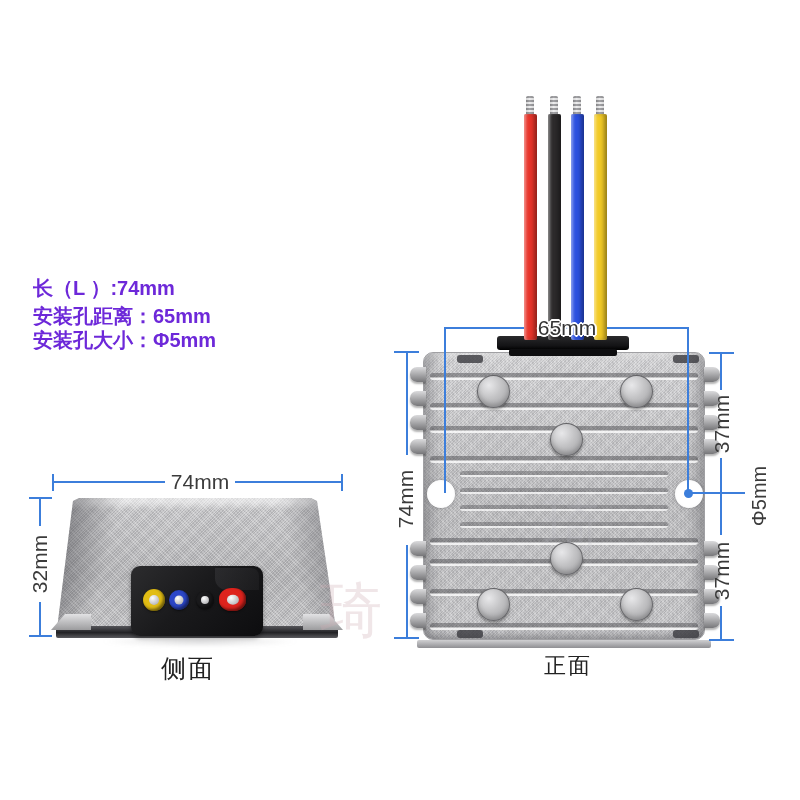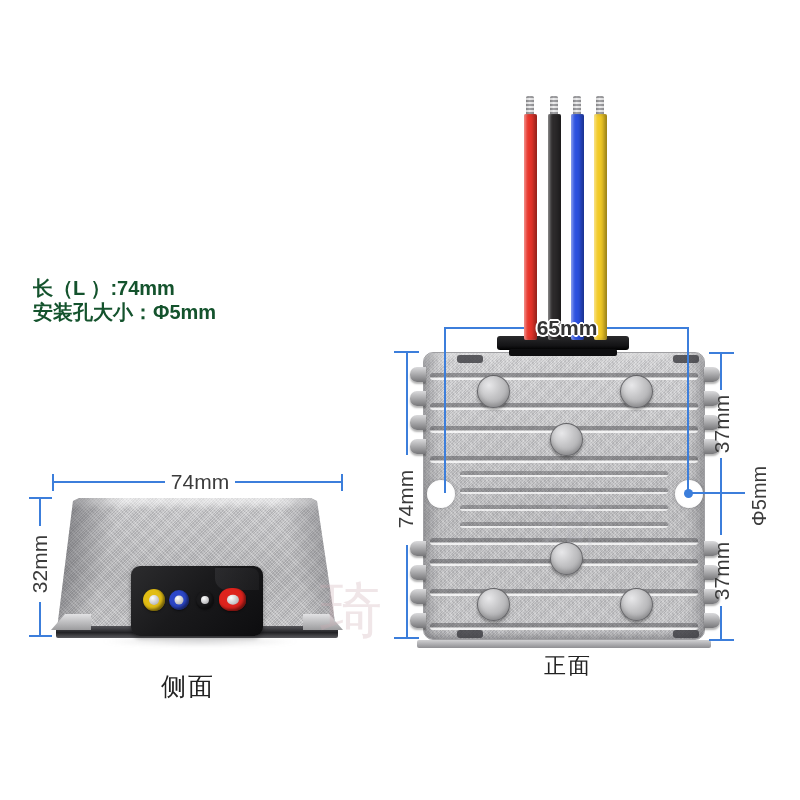--- a/index.html
+++ b/index.html
@@ -6,21 +6,21 @@
   #canvas{position:relative;width:800px;height:800px;background:#ffffff;overflow:hidden;
           font-family:"Liberation Sans","DejaVu Sans",sans-serif;}
   .abs{position:absolute;}
   
   .dim{background:var(--dim,#3c7edb);}
   .dim-h{height:2px;}
   .dim-v{width:2px;}
   .dim-dot{width:9px;height:9px;border-radius:50%;background:var(--dim,#3c7edb);}
   .dim-label{color:#3b3b3b;font-size:21px;font-weight:500;text-align:center;width:80px;line-height:24px;}
   .rot{transform:rotate(-90deg);transform-origin:center;}
-  .halo{color:#343434;font-weight:700;
+  .halo{color:#343434;font-weight:400;
         text-shadow:-2px 0 0 #fff,2px 0 0 #fff,0 -2px 0 #fff,0 2px 0 #fff,
                     -1px -1px 0 #fff,1px 1px 0 #fff,-1px 1px 0 #fff,1px -1px 0 #fff;}
   
   .metal{background:
       repeating-linear-gradient(45deg,rgba(255,255,255,.22) 0 1px,rgba(0,0,0,0) 1px 3px),
       repeating-linear-gradient(-45deg,rgba(70,70,75,.15) 0 1px,rgba(0,0,0,0) 1px 2px),
       repeating-linear-gradient(90deg,rgba(120,120,124,.07) 0 2px,rgba(255,255,255,.07) 2px 4px),
       linear-gradient(180deg,#d6d6d8 0%,#bfbfc1 55%,#cacacc 100%);}
   #front-body{left:423px;top:352px;width:282px;height:288px;border-radius:10px;z-index:6;
       border:1px solid #a0a0a3;box-sizing:border-box;
@@ -71,41 +71,42 @@
       background:linear-gradient(135deg,#2c2c2e 0%,#1a1a1c 45%,#0d0d0f 100%);
       box-shadow:0 2px 4px rgba(0,0,0,.4);}
   #plate-glare{left:215px;top:568px;width:44px;height:22px;z-index:9;opacity:.35;
       background:linear-gradient(115deg,#4a4a4e,#2a2a2c);border-radius:0 8px 0 12px;}
   .cdot{position:absolute;border-radius:50%;z-index:10;
       box-shadow:inset -2px -2px 3px rgba(0,0,0,.5),0 1px 2px rgba(0,0,0,.5);}
   .cdot .pin{position:absolute;left:50%;top:50%;transform:translate(-50%,-50%);
       width:45%;height:45%;border-radius:50%;
       background:radial-gradient(circle at 35% 30%,#ffffff,#bdbdbf 70%,#8e8e90);}
   
-  .spec-line{color:#14532d;font-size:20px;font-weight:700;line-height:24px;white-space:nowrap;}
+  .spec-line{color:#6d28d9;font-size:20px;font-weight:700;line-height:24px;white-space:nowrap;}
   .caption{color:#222;font-size:25px;font-weight:500;text-align:center;width:110px;letter-spacing:2px;}
   .wm{pointer-events:none;white-space:nowrap;}
   #connector{left:497px;top:336px;width:132px;height:14px;border-radius:3px;z-index:9;
       background:linear-gradient(180deg,#2a2a2c,#131315 70%,#000);}
   #connector2{left:509px;top:349px;width:108px;height:7px;border-radius:2px;background:#0e0e10;z-index:9;}
   #side-shadow{left:100px;top:637px;width:200px;height:9px;z-index:4;border-radius:50%;
       background:radial-gradient(ellipse,rgba(110,110,115,.3),rgba(110,110,115,0) 70%);filter:blur(2px);}
   #front-lip{left:417px;top:640px;width:294px;height:8px;border-radius:2px;z-index:5;
       background:linear-gradient(180deg,#d0d0d2,#8f8f93);}
 </style>
 </head>
 <body>
 
 <div id="canvas">
 
   <div class="abs wm" style="left:320px;top:568px;font-size:62px;color:rgba(206,172,180,.30);z-index:41;">琦</div>
   <div class="abs wm" style="left:543px;top:486px;font-size:58px;color:rgba(188,188,196,.22);z-index:41;">琦</div>
 
   <div class="abs" style="left:33px;top:276px;z-index:20;">
     <div class="spec-line">长（L ）:74mm</div>
+    <div class="spec-line" style="margin-top:4px;">安装孔距离：65mm</div>
     <div class="spec-line">安装孔大小：Φ5mm</div>
   </div>
 
   <div class="abs wire-tip" style="left:526px;"></div>
   <div class="abs wire-tip" style="left:550px;"></div>
   <div class="abs wire-tip" style="left:573px;"></div>
   <div class="abs wire-tip" style="left:596px;"></div>
   <div class="abs wire" style="left: 524px; background: rgb(232, 53, 43);"></div>
   <div class="abs wire" style="left: 548px; background: rgb(45, 43, 44);"></div>
   <div class="abs wire" style="left: 571px; background: rgb(43, 80, 224);"></div>
@@ -208,15 +209,15 @@
   <div class="abs dim dim-h" style="left:235px;top:481px;width:107px;z-index:45;"></div>
   <div class="abs dim dim-v" style="left:341px;top:474px;height:17px;z-index:45;"></div>
   <div class="abs dim-label" style="left:160px;top:470px;z-index:45;">74mm</div>
 
   <div class="abs dim dim-h" style="left:29px;top:497px;width:23px;z-index:45;"></div>
   <div class="abs dim dim-v" style="left:39px;top:498px;height:28px;z-index:45;"></div>
   <div class="abs dim dim-v" style="left:39px;top:602px;height:34px;z-index:45;"></div>
   <div class="abs dim dim-h" style="left:29px;top:635px;width:23px;z-index:45;"></div>
   <div class="abs dim-label rot" style="left:0px;top:552px;z-index:45;">32mm</div>
 
-  <div class="abs caption" style="left:133px;top:652px;z-index:45;margin-top:18px;">侧面</div>
+  <div class="abs caption" style="left:133px;top:652px;z-index:45;">侧面</div>
 
 </div>
 
 </body></html>

